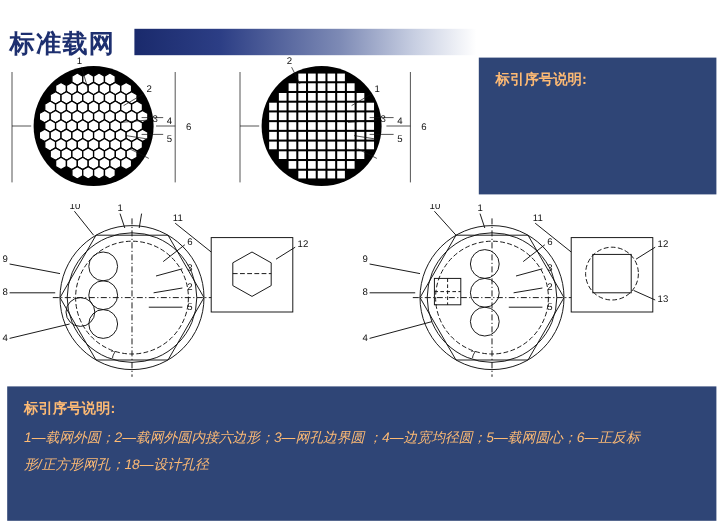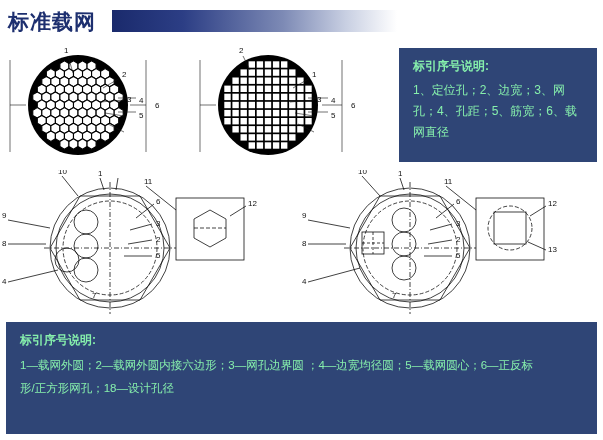--- a/index.html
+++ b/index.html
@@ -17,21 +17,21 @@
   #page {
     position: relative;
     width: 603px;
     height: 440px;
   }
 
   
   .header {
     position: absolute;
     left: 0;
-    top: 6px;
+    top: 20px;
     width: 534px;
     height: 30px;
     text-align: center;
   }
   .header-bar {
     position: absolute;
     left: 112px;
     top: 4px;
     width: 285px;
     height: 22px;
@@ -45,21 +45,21 @@
     font-weight: bold;
     color: #1d2f6f;
     letter-spacing: 1px;
     white-space: nowrap;
   }
 
   
   .legend-box {
     position: absolute;
     background: #2f4576;
-    color: #86efac;
+    color: #fdba74;
     box-sizing: border-box;
   }
   .legend-top {
     left: 399px;
     top: 48px;
     width: 198px;
     height: 114px;
     padding: 11px 12px 0 14px;
   }
   .legend-bottom {
@@ -75,20 +75,21 @@
     margin-bottom: 7px;
     line-height: 1.2;
   }
   .legend-text {
     font-size: 12px;
     line-height: 1.75;
   }
   .legend-bottom .legend-text {
     font-size: 11.5px;
     line-height: 1.95;
+    font-style: italic;
   }
 
   
   .canvas {
     position: absolute;
   }
   #tl { left: 0; top: 40px; }
   #tr { left: 190px; top: 40px; }
   #bl { left: 0; top: 170px; }
   #br { left: 300px; top: 170px; }
@@ -462,21 +463,20 @@
     <text class="lbl" x="156" y="56">3</text>
     <text class="lbl" x="156" y="72">2</text>
     <text class="lbl" x="156" y="88">5</text>
     <text class="lbl" x="248" y="36">12</text>
     <text class="lbl" x="248" y="82">13</text>
     <text class="lbl" x="92" y="128">7</text>
   </svg>
 
   <div class="legend-box legend-top">
     <div class="legend-title">标引序号说明:</div>
-    <div class="legend-text">1、定位孔；2、边宽；3、网孔；4、孔距；5、筋宽；6、载网直径</div>
   </div>
 
   <div class="legend-box legend-bottom">
     <div class="legend-title">标引序号说明:</div>
     <div class="legend-text">1—载网外圆；2—载网外圆内接六边形；3—网孔边界圆 ；4—边宽均径圆；5—载网圆心；6—正反标</div>
     <div class="legend-text">形/正方形网孔；18—设计孔径</div>
   </div>
 
 </div>
 

